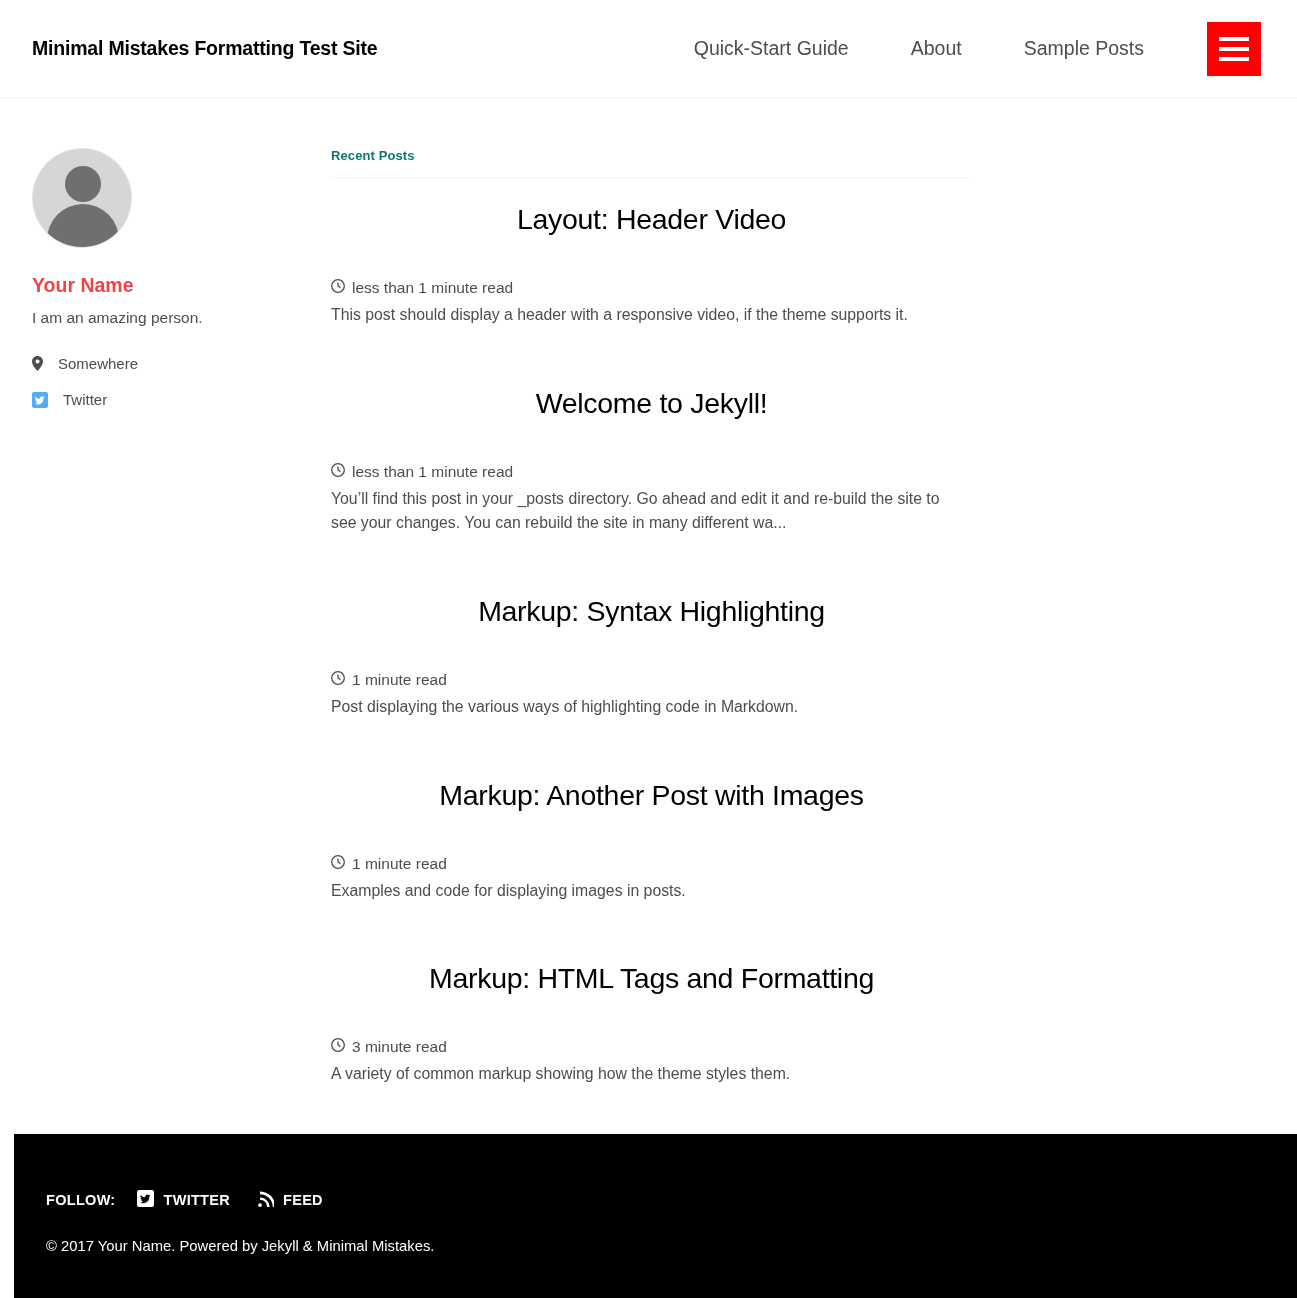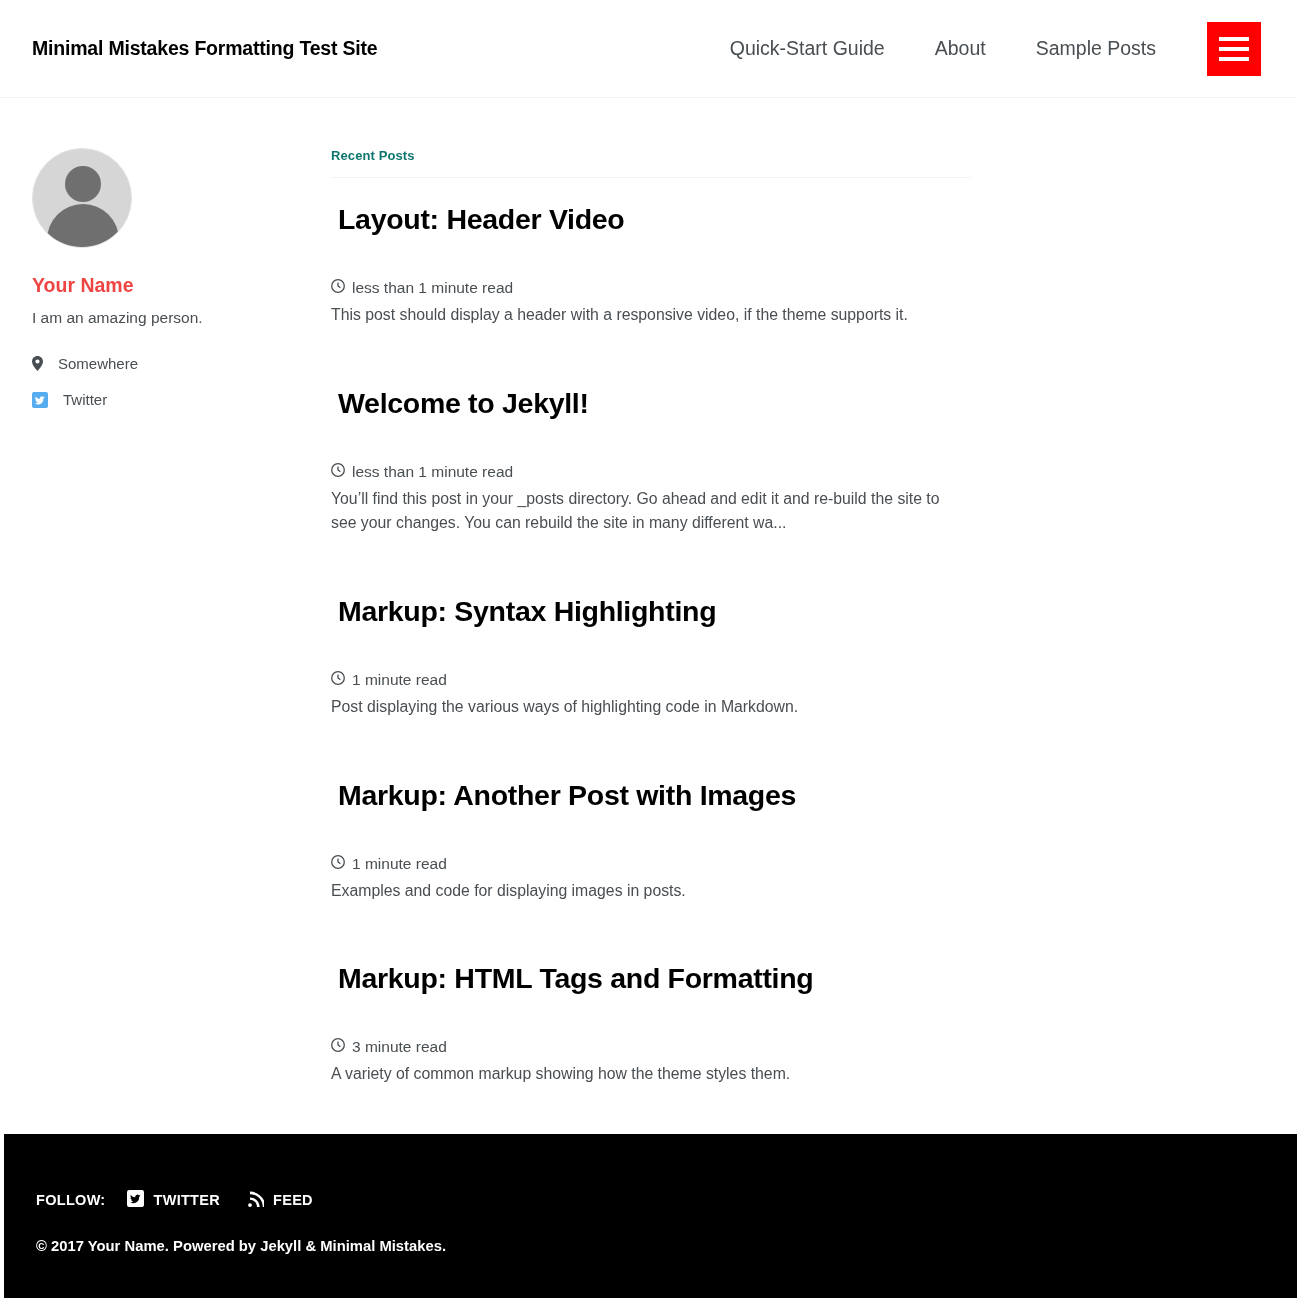--- a/index.html
+++ b/index.html
@@ -34,21 +34,21 @@
     font-weight: bold;
     color: #000;
     letter-spacing: -0.2px;
     white-space: nowrap;
     text-decoration: none;
   }
   .top-nav {
     margin-left: auto;
     display: flex;
     align-items: center;
-    gap: 0px;
+    gap: 12px;
     padding-right: 0px;
   }
   .top-nav a {
     font-size: 19.5px;
     color: #494e52;
     text-decoration: none;
     padding: 0 25px;
     white-space: nowrap;
   }
   .menu-toggle {
@@ -151,25 +151,26 @@
     margin: 0 0 0 0;
     letter-spacing: 0.1px;
   }
 
   .post {
     padding-top: 24px;
     padding-bottom: 34px;
   }
   .post h2 {
     font-size: 28.5px;
-    font-weight: bold;
+    font-weight: normal;
     color: #000;
-    margin: 0 0 8px 7px;
+    margin: 0 0 8px 1px;
     letter-spacing: -0.3px;
     line-height: 1.2;
+    text-align: center;
   }
   .post h2 a { color: #000; text-decoration: none; }
   .post-meta {
     font-size: 15.5px;
     color: #494e52;
     display: flex;
     align-items: center;
     gap: 7px;
     margin-bottom: 6px;
     margin-top: 43px;
@@ -210,21 +211,21 @@
     border-color: #ff0000;
   }
   .pagination .last { border-right: 1px solid #f2f3f3; }
 
   
   .footer {
     background: #000;
     color: #fff;
     padding: 56px 32px 44px 32px;
     position: absolute;
-    left: 4px;
+    left: 14px;
     right: 0;
     bottom: 0;
     min-height: 155px;
   }
   .follow-row {
     display: flex;
     align-items: center;
     font-size: 14.5px;
     font-weight: bold;
     letter-spacing: 0.3px;
@@ -235,21 +236,21 @@
     color: #fff;
     text-decoration: none;
     display: flex;
     align-items: center;
     gap: 9px;
     margin-right: 16px;
   }
   .copyright {
     margin-top: 28px;
     font-size: 14.8px;
-    font-weight: bold;
+    font-weight: normal;
     color: #fff;
   }
 </style>
 </head>
 <body>
 
 <header class="masthead">
   <div class="masthead-inner">
     <a href="#" class="site-title">Minimal Mistakes Formatting Test Site</a>
     <nav class="top-nav">

